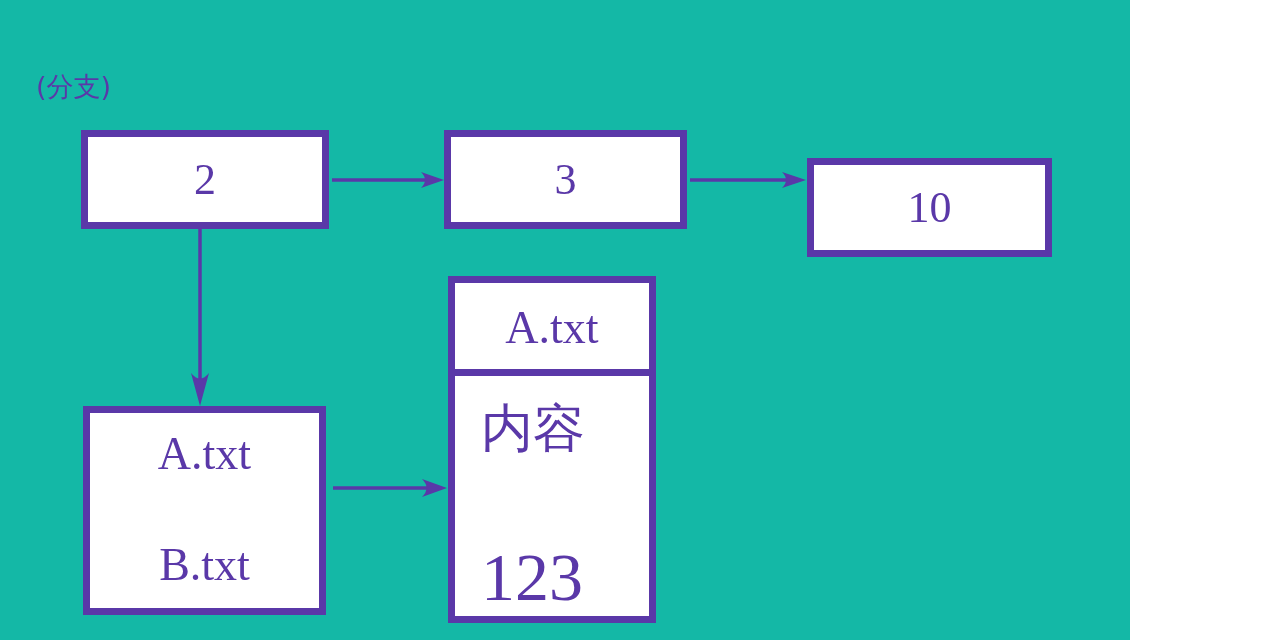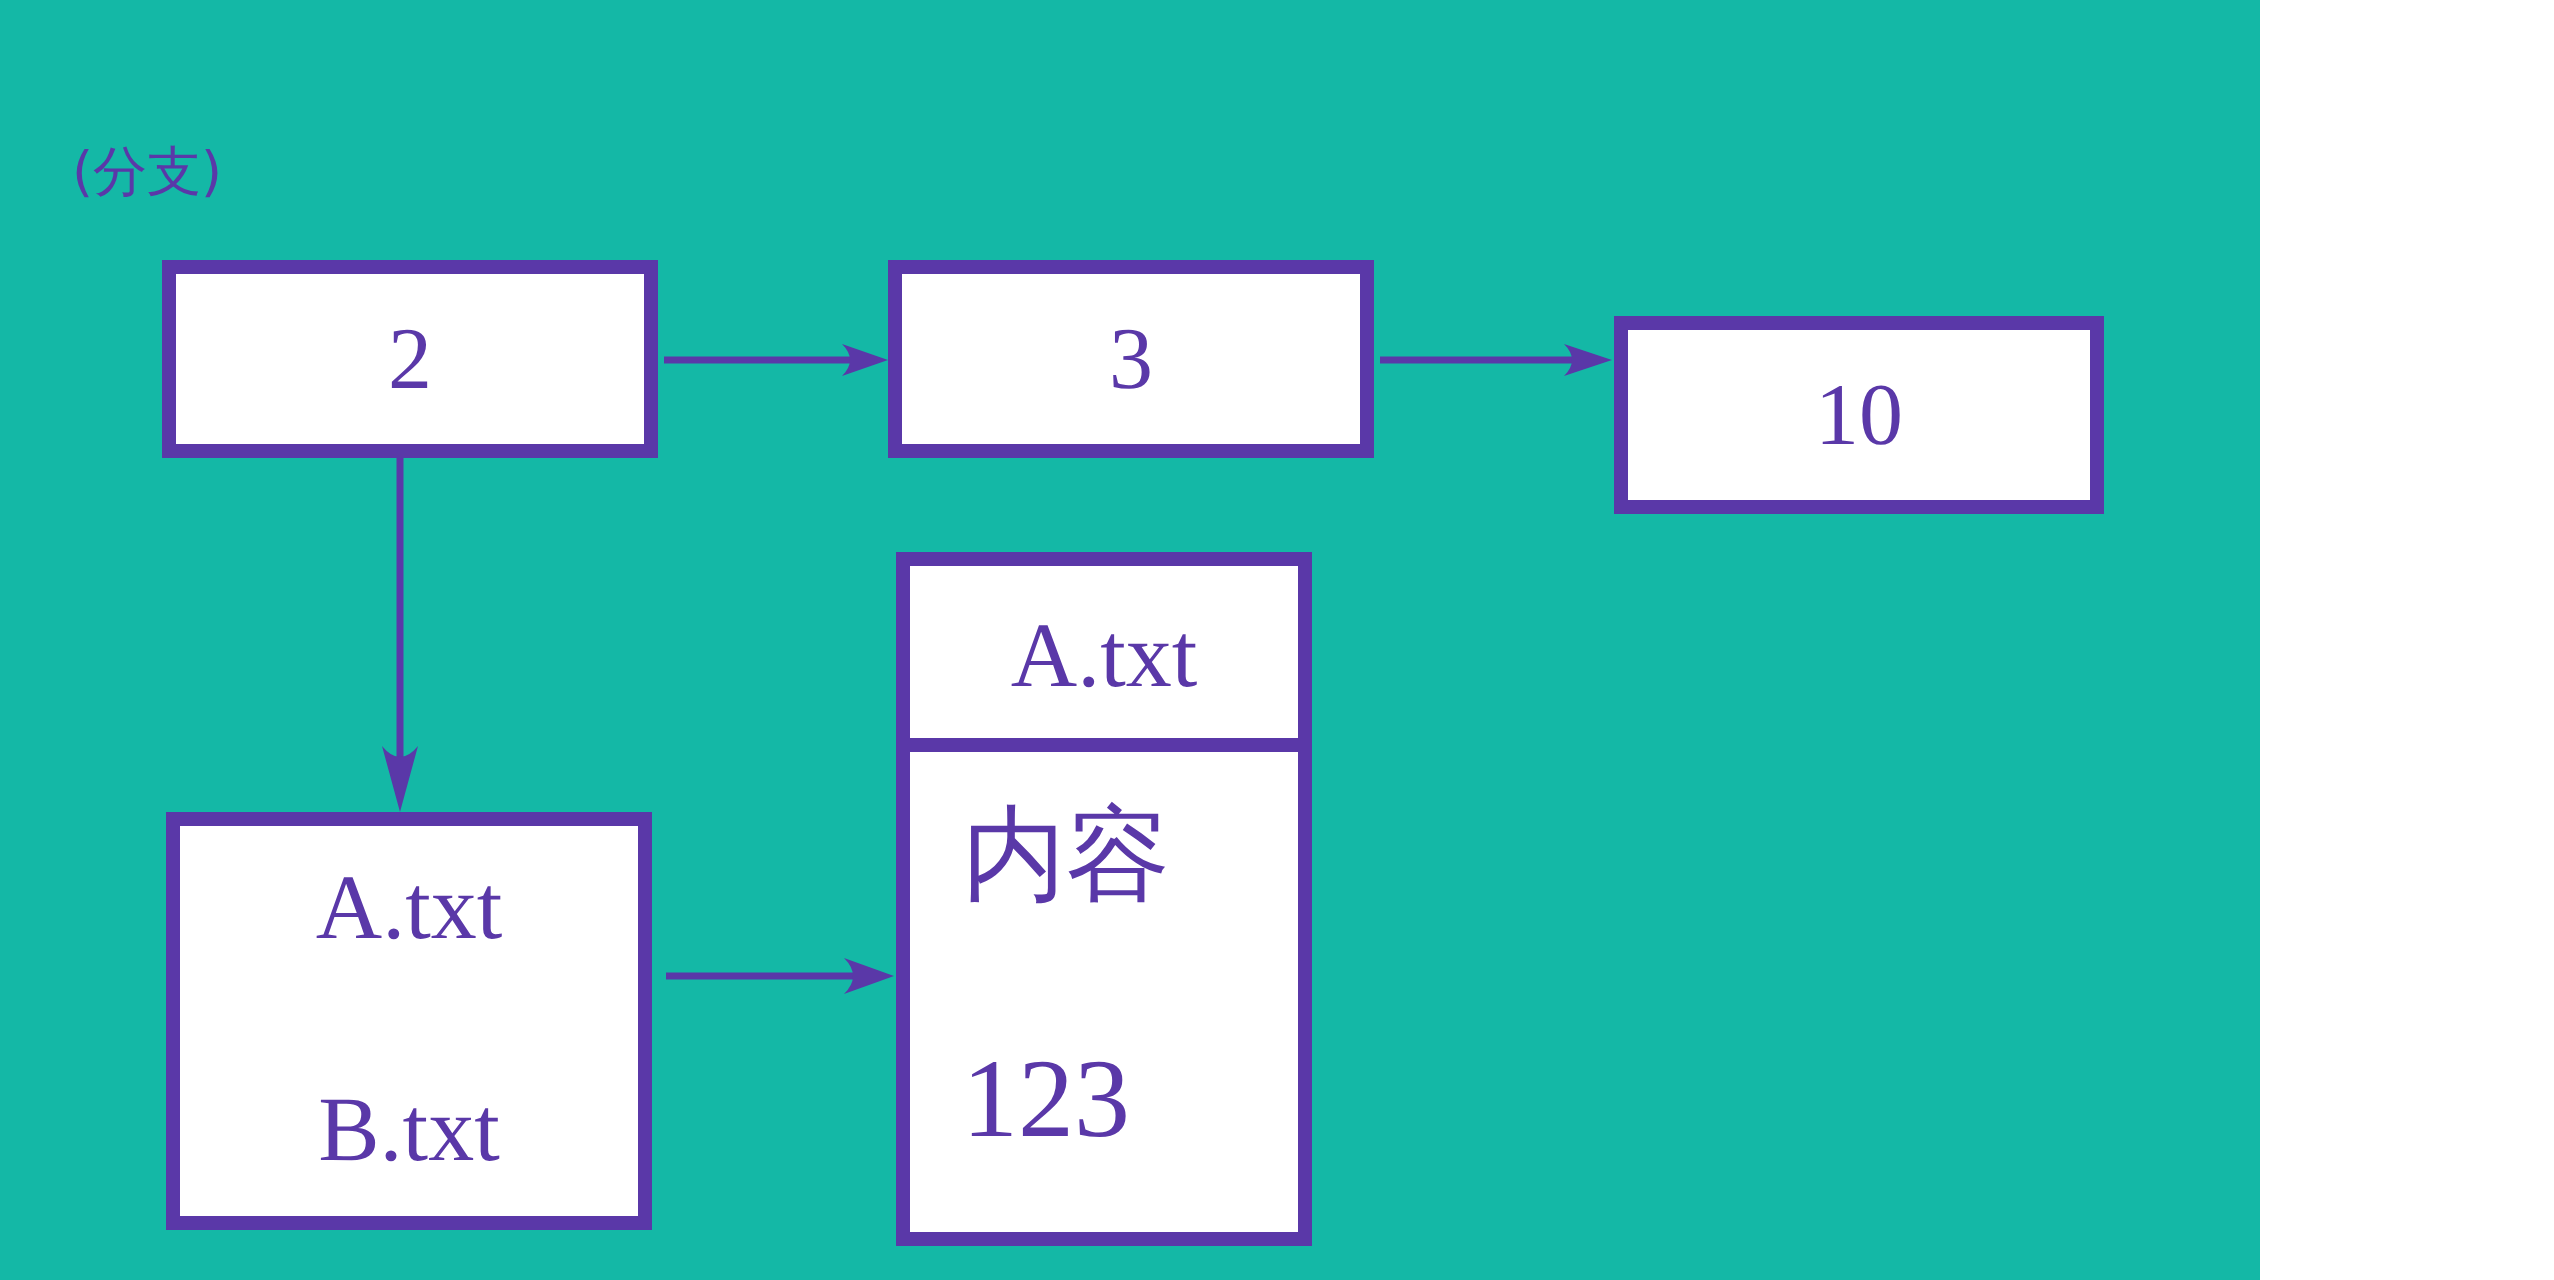--- a/index.html
+++ b/index.html
@@ -105,22 +105,22 @@
     left: 26px;
     font-family: Liberation Serif, serif;
     color: #5a38a8;
   }
   #box-file-content .fc-body-line.body-1 {
     top: 120px;
     font-size: 52px;
     line-height: 1;
   }
   #box-file-content .fc-body-line.body-2 {
-    top: 239px;
-    font-size: 56px;
+    top: 260px;
+    font-size: 68px;
     line-height: 1;
     font-family: "Liberation Serif", "DejaVu Serif", serif;
   }
 
   .arrow-svg {
     position: absolute;
     overflow: visible;
     pointer-events: none;
   }
   #arrow-2-to-3     { left: 329px; top: 160px; width: 120px; height: 40px; }

